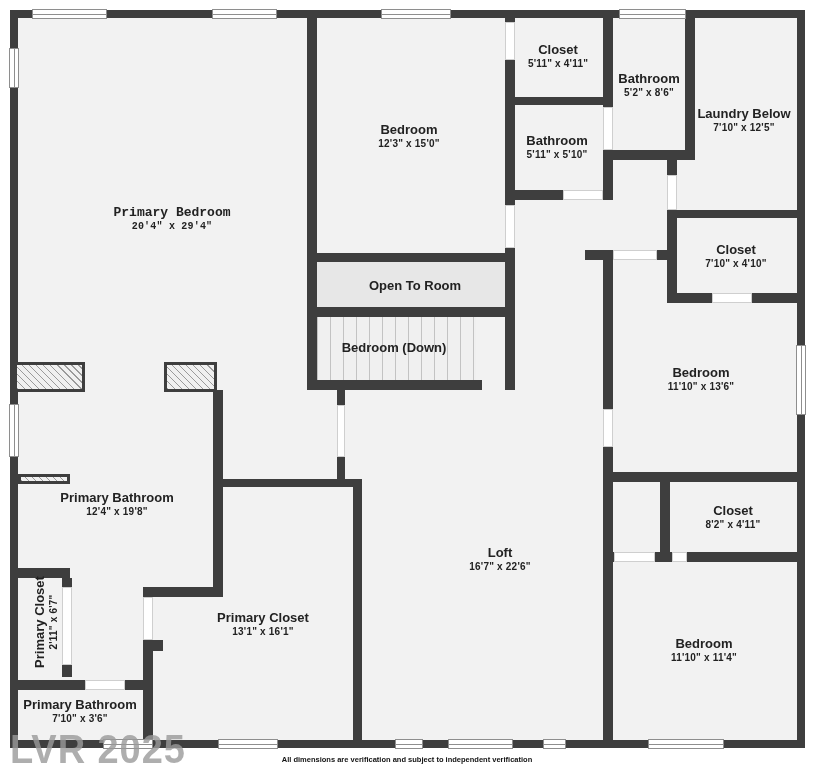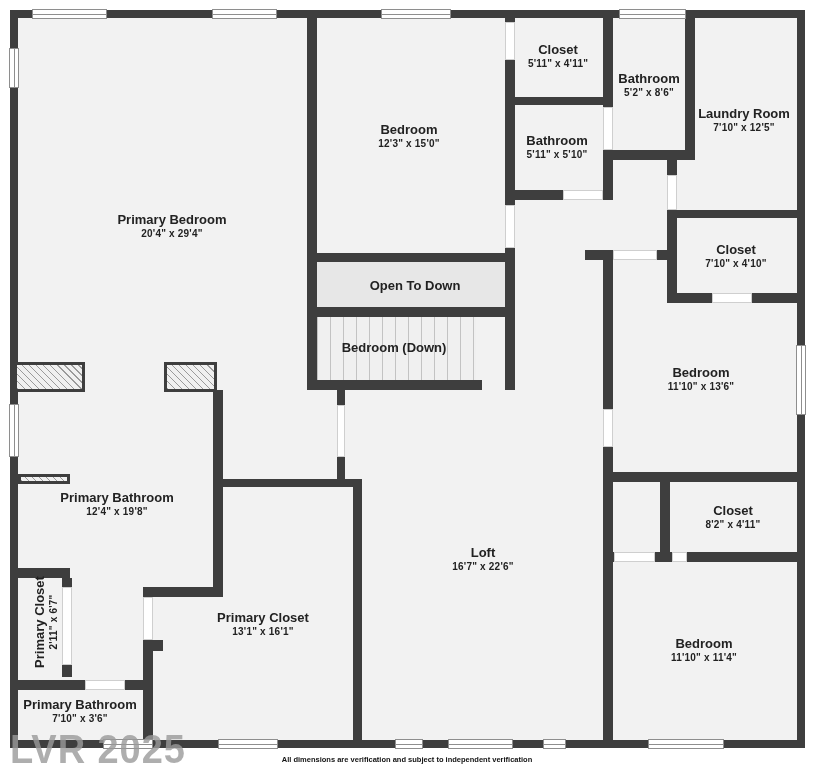--- a/index.html
+++ b/index.html
@@ -119,63 +119,63 @@
       <div class="door" style="left: 614px; top: 552px; width: 41px; height: 10px; z-index: 3;"></div>
       <div class="door" style="left: 672px; top: 552px; width: 15px; height: 10px; z-index: 3;"></div>
       <div class="door" style="left: 143px; top: 597px; width: 10px; height: 43px; z-index: 3;"></div>
       <div class="door" style="left: 85px; top: 680px; width: 40px; height: 10px; z-index: 3;"></div>
       <div class="door" style="left: 62px; top: 587px; width: 10px; height: 78px; z-index: 3;"></div>
       <div class="hatch" style="left: 14px; top: 362px; width: 71px; height: 30px; z-index: 4;"></div>
       <div class="hatch" style="left: 164px; top: 362px; width: 53px; height: 30px; z-index: 4;"></div>
       <div class="hatch" style="left: 18px; top: 474px; width: 52px; height: 10px; z-index: 4;"></div>
     </div>
 
-  <div class="lbl" style="left:172px;top:226px;">
+  <div class="lbl" style="left:172px;top:219px;font-family:Liberation Mono, monospace;">
     <div class="nm">Primary Bedroom</div>
       <div class="dm">20'4" x 29'4"</div>
     </div>
   <div class="lbl" style="left:409px;top:136px;">
     <div class="nm">Bedroom</div>
       <div class="dm">12'3" x 15'0"</div>
     </div>
   <div class="lbl" style="left:558px;top:56px;">
     <div class="nm">Closet</div>
       <div class="dm">5'11" x 4'11"</div>
     </div>
   <div class="lbl" style="left:649px;top:85px;">
     <div class="nm">Bathroom</div>
       <div class="dm">5'2" x 8'6"</div>
     </div>
   <div class="lbl" style="left:744px;top:120px;">
-    <div class="nm">Laundry Room</div>
+    <div class="nm">Laundry Below</div>
       <div class="dm">7'10" x 12'5"</div>
     </div>
   <div class="lbl" style="left:557px;top:147px;">
     <div class="nm">Bathroom</div>
       <div class="dm">5'11" x 5'10"</div>
     </div>
   <div class="lbl" style="left:736px;top:256px;">
     <div class="nm">Closet</div>
       <div class="dm">7'10" x 4'10"</div>
     </div>
   <div class="lbl" style="left:701px;top:379px;">
     <div class="nm">Bedroom</div>
       <div class="dm">11'10" x 13'6"</div>
     </div>
   <div class="lbl" style="left:415px;top:286px;">
-    <div class="nm">Open To Down</div>
+    <div class="nm">Open To Room</div>
     </div>
   <div class="lbl" style="left:394px;top:348px;">
     <div class="nm">Bedroom (Down)</div>
     </div>
   <div class="lbl" style="left:733px;top:517px;">
     <div class="nm">Closet</div>
       <div class="dm">8'2" x 4'11"</div>
     </div>
-  <div class="lbl" style="left:483px;top:559px;">
+  <div class="lbl" style="left:500px;top:559px;">
     <div class="nm">Loft</div>
       <div class="dm">16'7" x 22'6"</div>
     </div>
   <div class="lbl" style="left:704px;top:650px;">
     <div class="nm">Bedroom</div>
       <div class="dm">11'10" x 11'4"</div>
     </div>
   <div class="lbl" style="left:117px;top:504px;">
     <div class="nm">Primary Bathroom</div>
       <div class="dm">12'4" x 19'8"</div>

